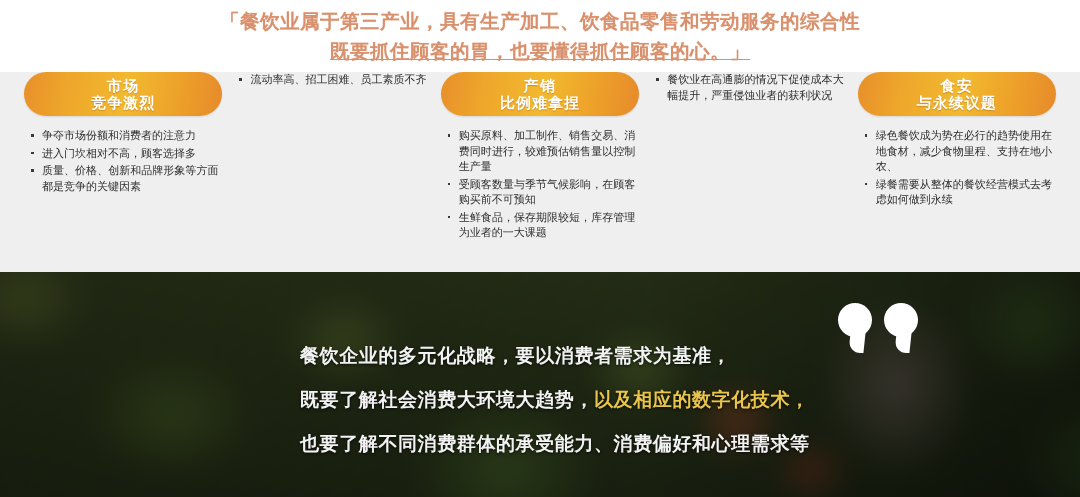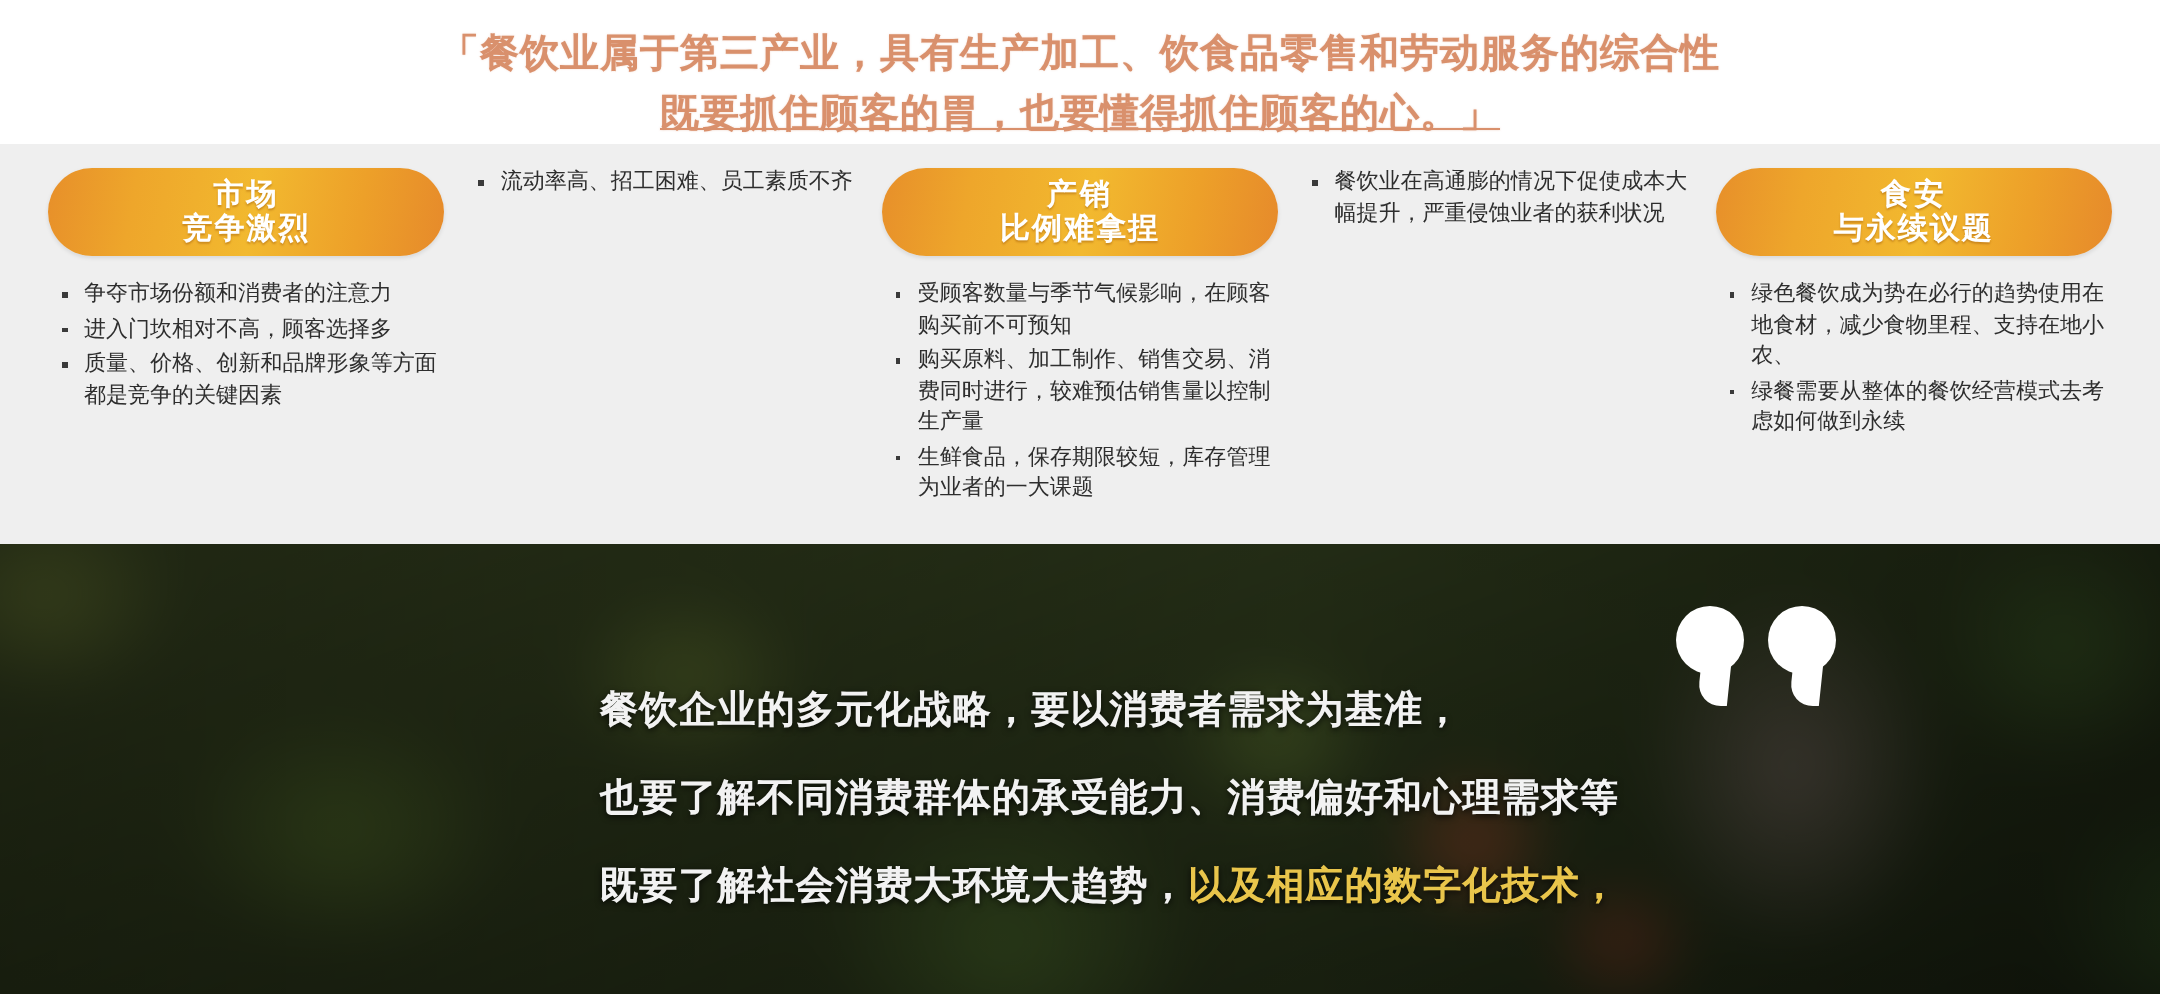--- a/index.html
+++ b/index.html
@@ -7,40 +7,40 @@
     width:1080px;height:497px;overflow:hidden;
     font-family:"Liberation Sans","DejaVu Sans",sans-serif;
     background:#ffffff;
   }
   .page{position:relative;width:1080px;height:497px;overflow:hidden;}
 
   
   .headband{
     position:absolute;left:0;top:0;width:1080px;height:72px;
     background:#ffffff;
-    display:flex;align-items:flex-end;justify-content:center;
+    display:flex;align-items:center;justify-content:center;
   }
   .headband-inner{
     width:760px;text-align:center;
     color:#d9906c;
     font-size:19.5px;line-height:30px;font-weight:700;
     letter-spacing:.5px;
     text-shadow:0 0 1px rgba(217,144,108,.35);
   }
   .headband-inner .l2{display:block;text-decoration:underline;}
 
   
   .panel{
     position:absolute;left:0;top:72px;width:1080px;height:200px;
     background:#efefef;
   }
   .cards{
     position:absolute;left:0;top:0;width:1080px;height:232px;
     display:flex;
-    padding:12px 24px;
+    padding:0 24px;
     box-sizing:border-box;
     gap:10px;
   }
   .card{flex:1 1 0;min-width:0;position:relative;}
 
   .pill{
     height:44px;border-radius:22px;
     background:linear-gradient(100deg,#e78f2a 0%,#eea62b 22%,#f2b92f 52%,#eda029 78%,#e68a2b 100%);
     display:flex;flex-direction:column;align-items:center;justify-content:center;
     color:#ffffff;font-weight:700;
@@ -162,22 +162,22 @@
           <li>流动率高、招工困难、员工素质不齐</li>
         </ul>
       </div>
 
       <div class="card">
         <div class="pill">
           <span class="t1">产销</span>
           <span class="t2">比例难拿捏</span>
         </div>
         <ul class="bullets">
+          <li>购买原料、加工制作、销售交易、消费同时进行，较难预估销售量以控制生产量</li>
           <li>受顾客数量与季节气候影响，在顾客购买前不可预知</li>
-          <li>购买原料、加工制作、销售交易、消费同时进行，较难预估销售量以控制生产量</li>
           <li>生鲜食品，保存期限较短，库存管理为业者的一大课题</li>
         </ul>
       </div>
 
       <div class="card">
         <ul class="bullets">
           <li>餐饮业在高通膨的情况下促使成本大幅提升，严重侵蚀业者的获利状况</li>
         </ul>
       </div>
 
@@ -206,17 +206,17 @@
       <div class="tail"></div>
     </div>
     <div class="qm">
       <div class="ball"></div>
       <div class="tail"></div>
     </div>
   </div>
 
   <div class="quote">
     <span class="line">餐饮企业的多元化战略，要以消费者需求为基准，</span>
+    <span class="line"><span>既要了解社会消费大环境大趋势，</span><span class="hl">以及相应的数字化技术，</span></span>
     <span class="line">也要了解不同消费群体的承受能力、消费偏好和心理需求等</span>
-    <span class="line"><span>既要了解社会消费大环境大趋势，</span><span class="hl">以及相应的数字化技术，</span></span>
   </div>
 
 </div>
 
 </body></html>

